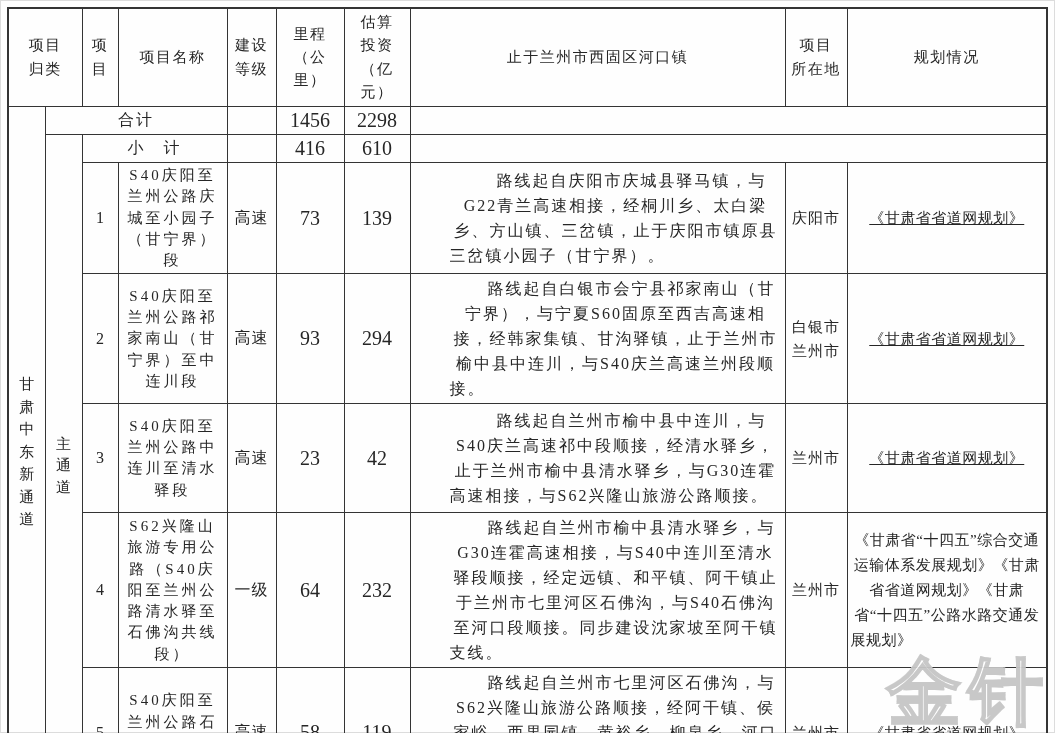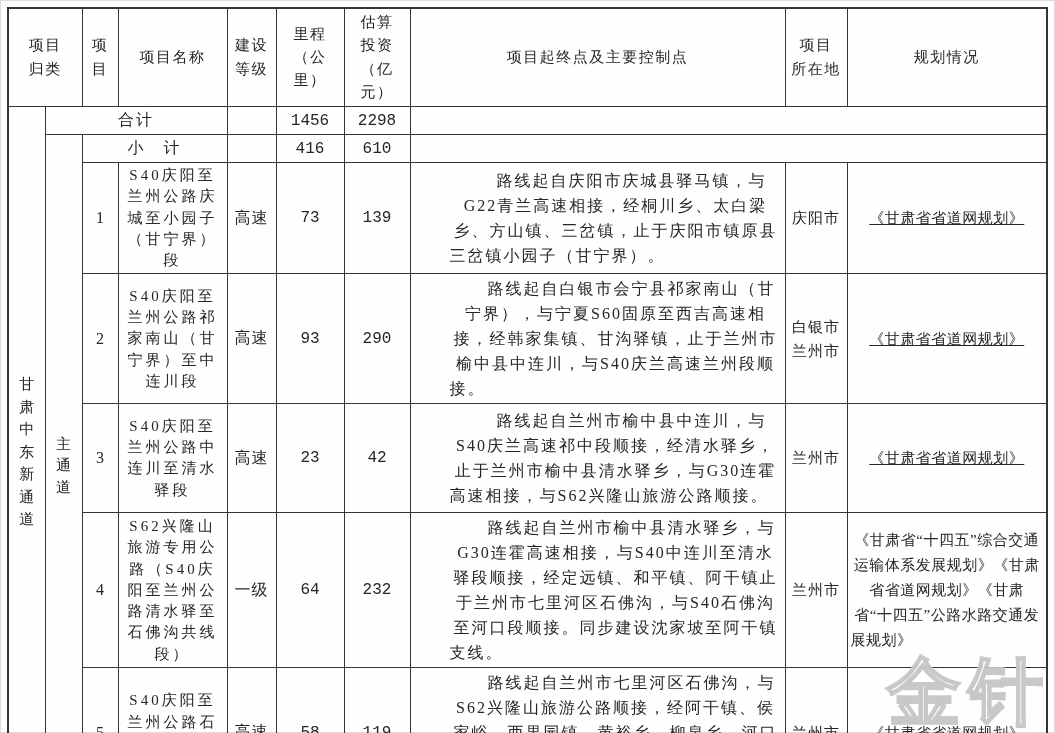--- a/index.html
+++ b/index.html
@@ -16,21 +16,21 @@
   table.main th, table.main td{
     border:1px solid #343434;
     vertical-align:middle;text-align:center;
     padding:2px 3px;font-weight:normal;
     overflow:hidden;
   }
   th.hdr{font-size:15px;line-height:1.55;white-space:pre-line;letter-spacing:1.5px;}
   tr.hrow{height:77px;}
   tr.sumrow{height:28px;}
   td.sumlabel{font-size:16px;letter-spacing:2px;}
-  td.num{font-size:16px;font-family:Liberation Mono, monospace;}
+  td.num{font-size:20px;}
   td.no{font-size:16px;}
   td.name{font-size:15px;letter-spacing:3px;line-height:1.42;padding:2px 4px;}
   td.grade{font-size:16px;letter-spacing:1px;font-family:Liberation Serif, serif;}
   td.route{
     text-align:justify;text-align-last:left;
     font-size:16px;letter-spacing:2px;line-height:25px;
     padding:3px 9px;
   }
   td.route .para{text-indent:2em;margin-left:36px;}
   td.loc{font-size:15px;letter-spacing:1px;line-height:1.6;padding:2px 6px;}
@@ -77,21 +77,21 @@
       <th class="hdr">项
 目</th>
       <th class="hdr">项目名称</th>
       <th class="hdr">建设
 等级</th>
       <th class="hdr">里程
 （公里）</th>
       <th class="hdr">估算
 投资
 （亿元）</th>
-      <th class="hdr">项目起终点及主要控制点</th>
+      <th class="hdr">止于兰州市西固区河口镇</th>
       <th class="hdr">项目
 所在地</th>
       <th class="hdr">规划情况</th>
     </tr>
 
     <tr class="sumrow">
       <td rowspan="7">
         <div class="v-text">甘肃中东新通道</div>
       </td>
       <td class="sumlabel" colspan="3">合计</td>
@@ -123,21 +123,21 @@
           </td>
       <td class="loc">庆阳市</td>
       <td class="plan">《甘肃省省道网规划》</td>
     </tr>
 
     <tr style="height:121px">
       <td class="no">2</td>
       <td class="name">S40庆阳至兰州公路祁家南山（甘宁界）至中连川段</td>
       <td class="grade">高速</td>
       <td class="num">93</td>
-      <td class="num">290</td>
+      <td class="num">294</td>
       <td class="route">
             <div class="para">路线起自白银市会宁县祁家南山（甘宁界），与宁夏S60固原至西吉高速相接，经韩家集镇、甘沟驿镇，止于兰州市榆中县中连川，与S40庆兰高速兰州段顺接。</div>
           </td>
       <td class="loc">白银市兰州市</td>
       <td class="plan">《甘肃省省道网规划》</td>
     </tr>
 
     <tr style="height:109px">
       <td class="no">3</td>
       <td class="name">S40庆阳至兰州公路中连川至清水驿段</td>

